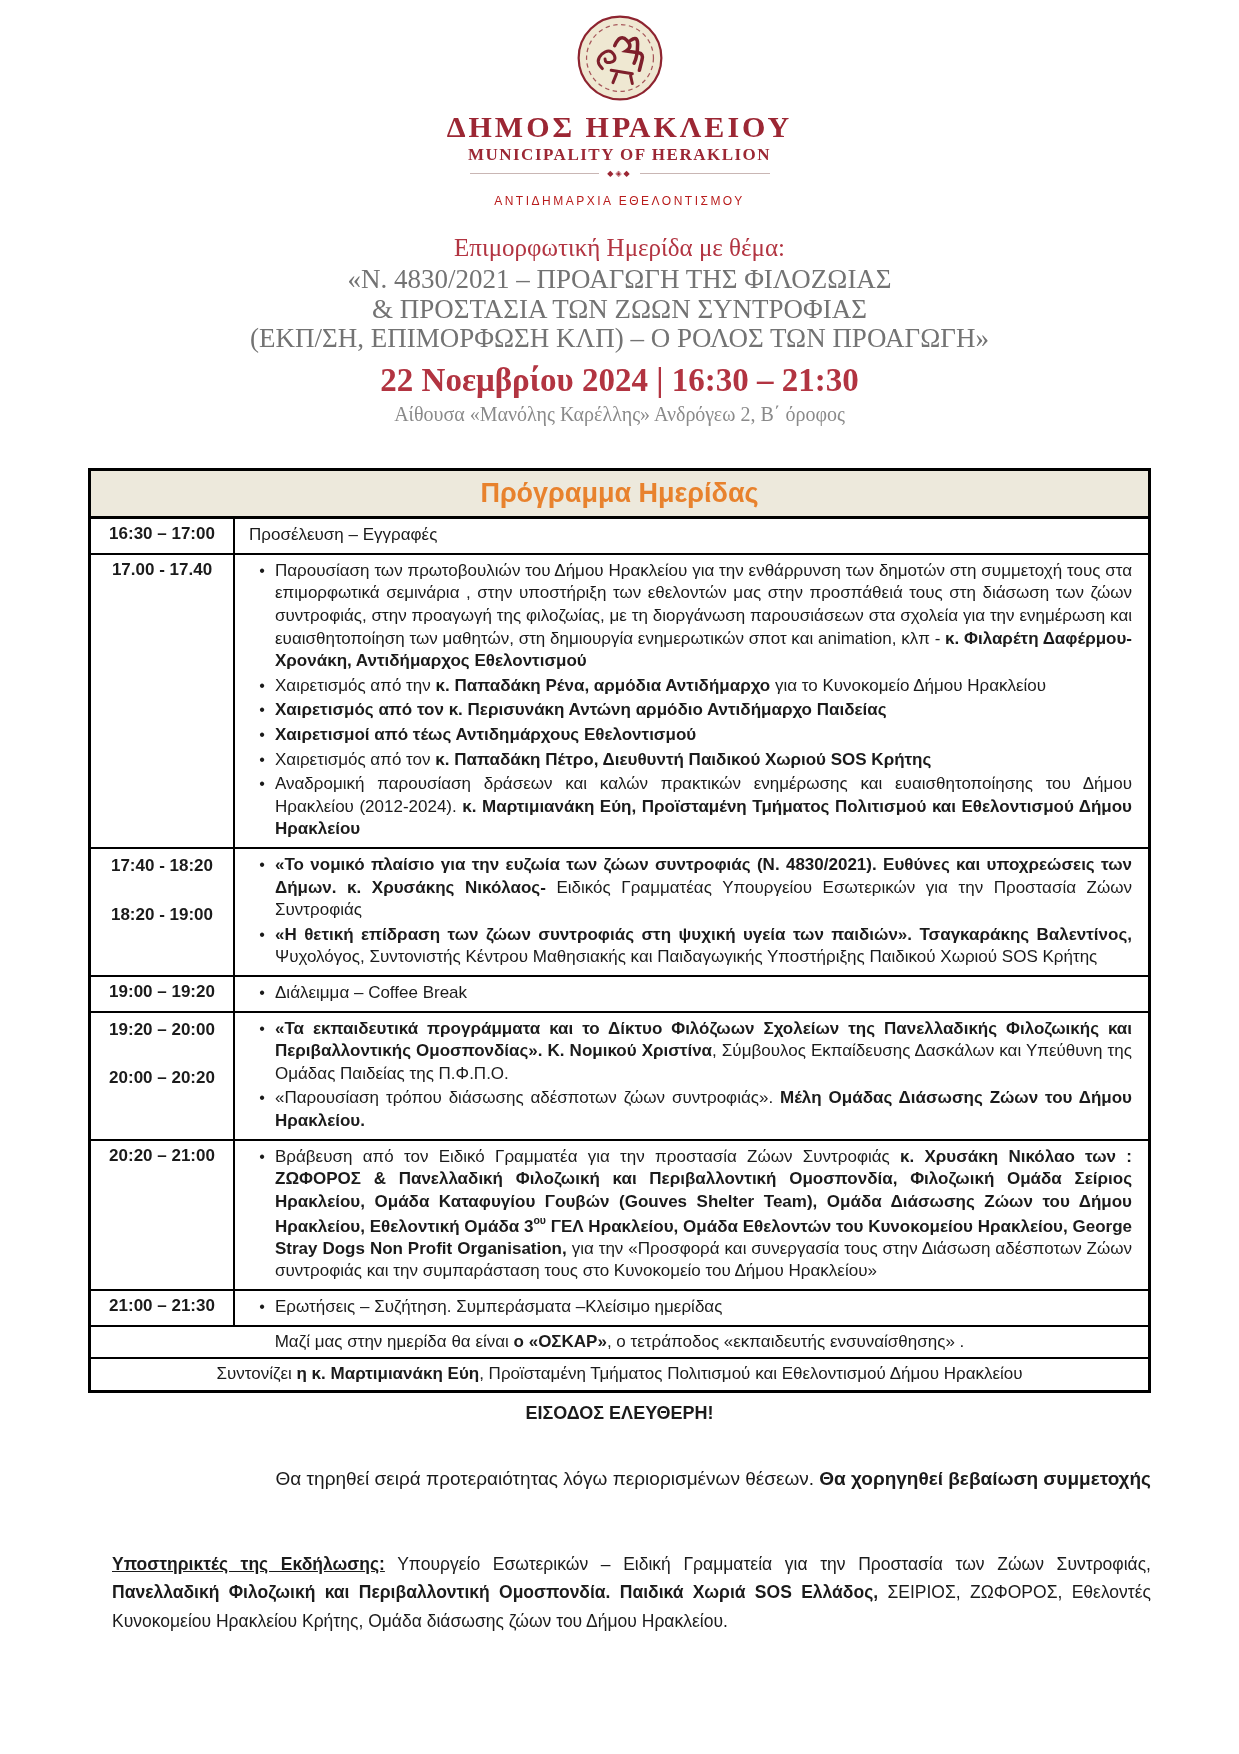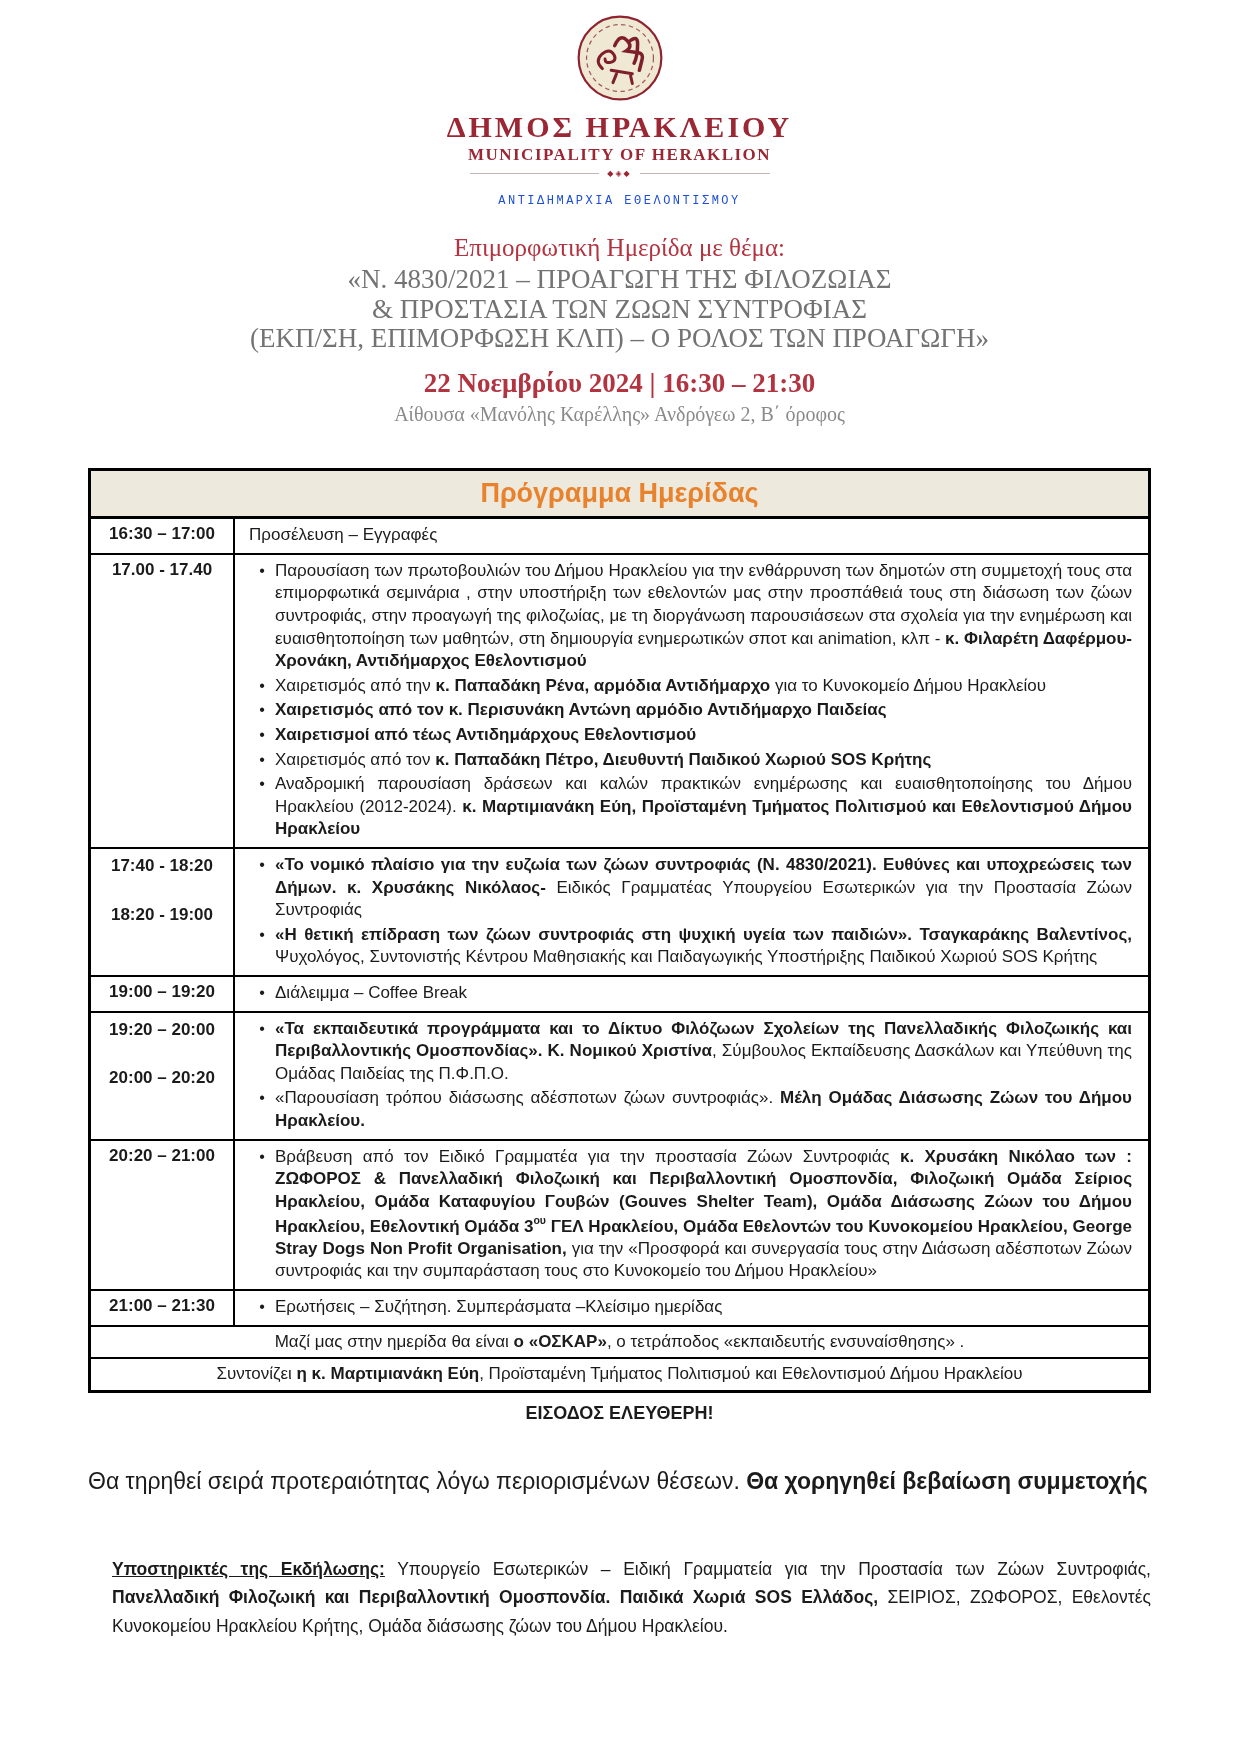--- a/index.html
+++ b/index.html
@@ -7,27 +7,27 @@
   .page{box-sizing:border-box;width:1239px;padding:14px 88px 30px 88px;}
 
   
   .org-header{text-align:center;}
   .emblem{width:88px;height:88px;display:inline-block;}
   .org-gr{font-family:"Liberation Serif",serif;font-size:30px;letter-spacing:3px;color:#9c2734;font-weight:600;margin-top:4px;}
   .org-en{font-family:"Liberation Serif",serif;font-size:17px;letter-spacing:1.5px;color:#9c2734;font-weight:600;margin-top:1px;}
   .org-divider{display:flex;align-items:center;justify-content:center;gap:8px;color:#b08a8d;margin:4px auto 2px auto;width:300px;}
   .org-divider .line{flex:1;height:1px;background:#c9b6b4;}
   .org-divider .gems{font-size:8px;color:#9c2734;letter-spacing:2px;}
-  .org-sub{font-family:Liberation Mono, monospace;font-size:12px;letter-spacing:2.5px;color:#1d4ed8;margin-top:16px;}
+  .org-sub{font-family:Liberation Sans, sans-serif;font-size:12px;letter-spacing:2.5px;color:#b91c1c;margin-top:16px;}
 
   
   .event-block{text-align:center;margin-top:26px;}
   .event-intro{font-family:"Liberation Serif",serif;font-size:25px;color:#b23441;}
   .event-title{font-family:"Liberation Serif",serif;font-size:27px;color:#737373;line-height:1.1;margin-top:3px;}
-  .event-datetime{font-family:"Liberation Serif",serif;font-size:27px;color:#b23441;font-weight:600;margin-top:14px;}
+  .event-datetime{font-family:"Liberation Serif",serif;font-size:33px;color:#b23441;font-weight:600;margin-top:8px;}
   .event-venue{font-family:"Liberation Serif",serif;font-size:20px;color:#8a8a8a;margin-top:4px;}
 
   
   table.program{border-collapse:collapse;width:100%;margin-top:42px;border:3px solid #000;}
   .program th.program-title{background:#ede9dc;color:#e8822d;font-size:27px;font-weight:700;padding:7px 4px;border-bottom:3px solid #000;text-align:center;}
   .program td{border-top:2px solid #000;vertical-align:top;font-size:17px;line-height:1.33;}
   .program td.time-cell{width:138px;border-right:2px solid #000;text-align:center;padding:4px 2px;}
   .time-wrap{display:flex;flex-direction:column;height:100%;justify-content:center;font-weight:bold;}
   .time-wrap.multi{justify-content:center;min-height:100%;}
   .time-wrap.multi .time-label{padding:2px 0 26px 0;}
@@ -37,21 +37,21 @@
   .item .bullet{width:26px;flex:0 0 26px;text-align:center;font-size:16px;}
   .item .item-text{flex:1;text-align:justify;}
   .item.nobullet .item-text{text-align:left;}
   .program td.note-cell{text-align:center;padding:4px 8px;}
   b{font-weight:700;}
   .useg{text-decoration:underline;}
   sup{font-size:0.62em;}
 
   
   .free-entry{text-align:center;font-size:18px;font-weight:700;margin-top:10px;}
-  .priority{text-align:left;font-size:23px;margin-top:44px;}
+  .priority{text-align:right;font-size:19px;margin-top:44px;}
   .contact{text-align:center;font-size:17.5px;margin-top:44px;line-height:1.45;}
   .contact a{color:#0563c1;text-decoration:underline;}
   .supporters{font-size:17.5px;margin-top:60px;text-align:justify;line-height:1.62;margin-left:24px;}
 </style>
 </head>
 <body>
 
 <div class="page">
 
   <div class="org-header">

